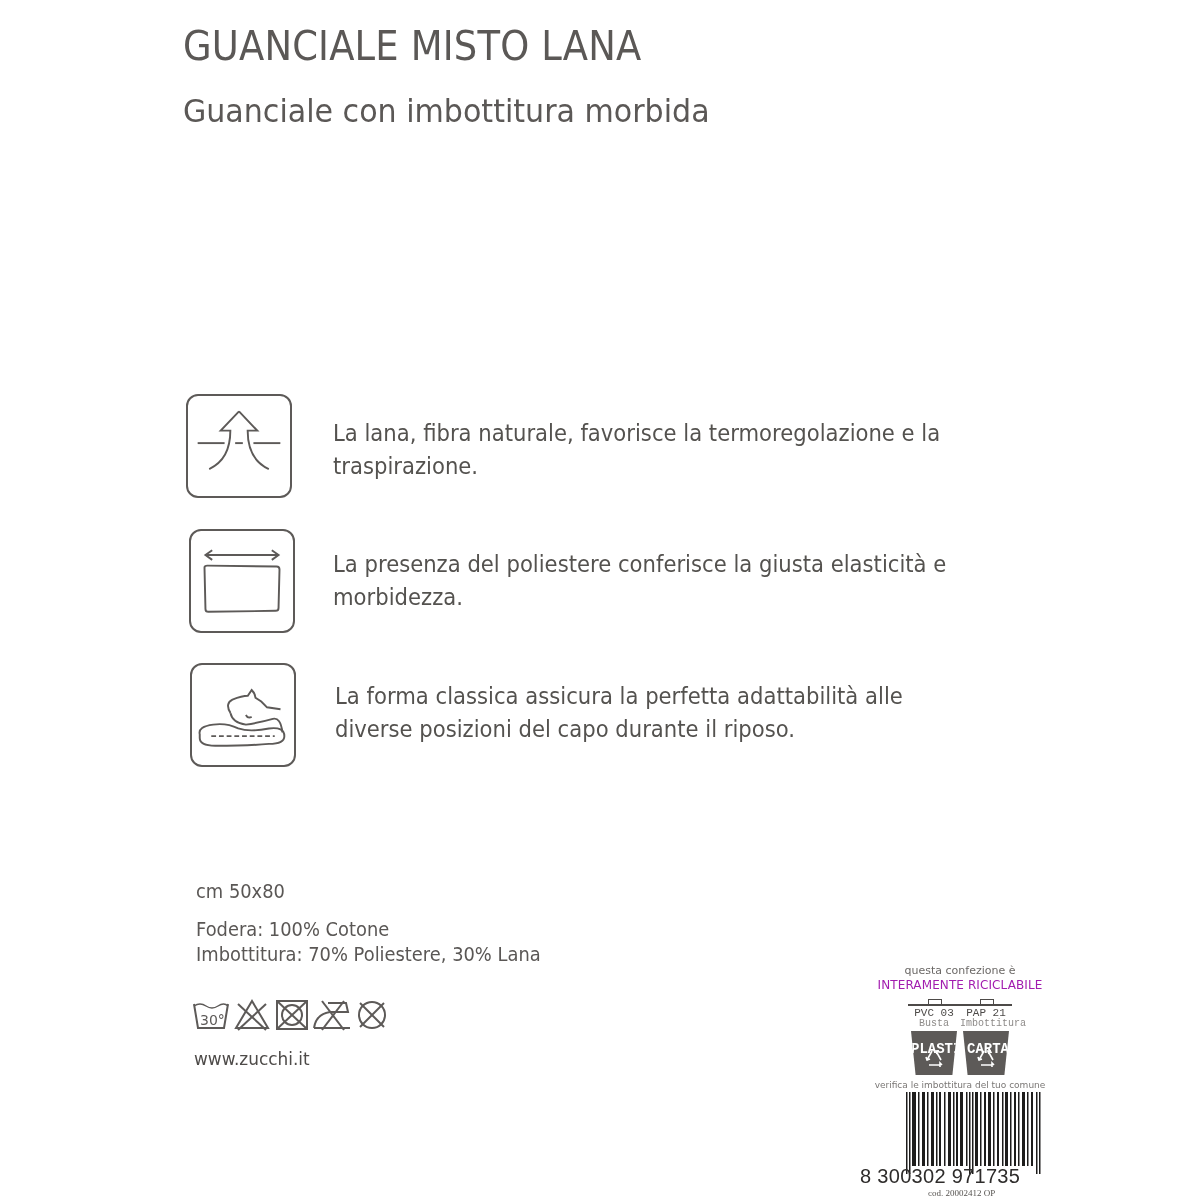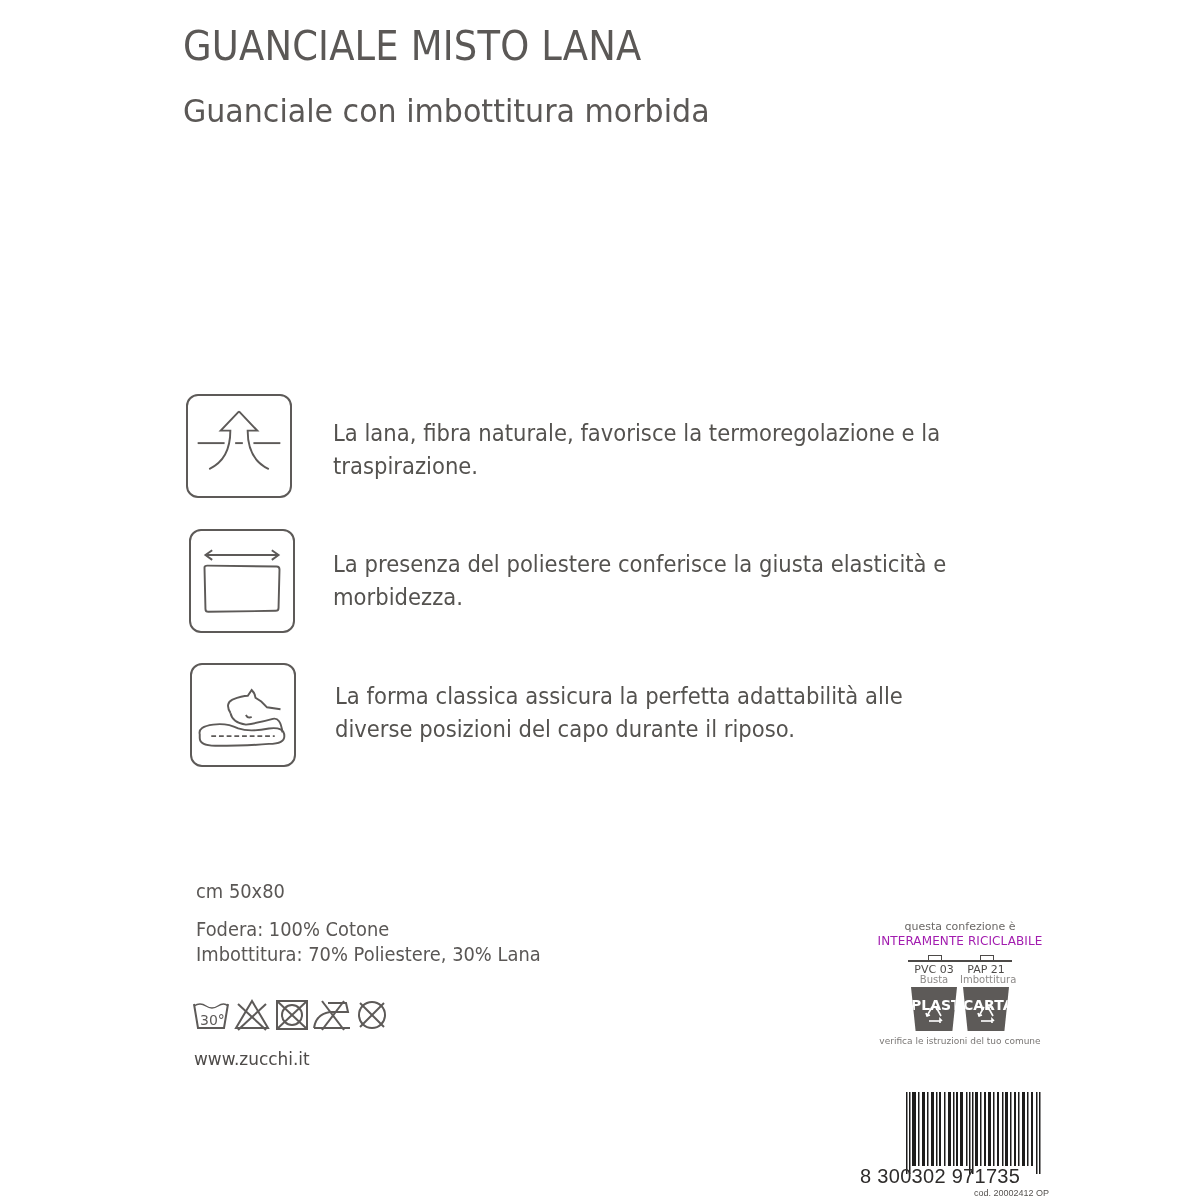--- a/index.html
+++ b/index.html
@@ -14,38 +14,38 @@
   .feature-icon svg { position: absolute; left: 0; top: 0; width: 100%; height: 100%; }
   .feature-text { font-size: 23px; line-height: 33px; color: #54524f; white-space: nowrap; transform: scaleX(0.92); transform-origin: left top; }
 
   .spec { left: 196px; font-size: 19px; color: #5a5755; white-space: nowrap; transform: scaleX(0.94); transform-origin: left top; }
 
   .care-row { left: 192px; top: 998px; display: flex; gap: 0; }
   .care-row svg { width: 40px; height: 34px; }
 
   .url { left: 194px; top: 1048px; font-size: 18px; color: #4e4b49; transform: scaleX(0.94); transform-origin: left top; }
 
-  .recycle { left: 868px; top: 920px; width: 184px; text-align: center; }
+  .recycle { left: 868px; top: 964px; width: 184px; text-align: center; }
   .recycle .r1 { font-size: 11px; color: #6b6866; }
   .recycle .r2 { font-size: 12px; color: #a21caf; letter-spacing: 0.1px; margin-top: 1px; }
-  .bins { display: flex; justify-content: center; margin-top: 6px; }
+  .bins { display: flex; justify-content: center; margin-top: 6px; font-family: Liberation Mono, monospace; }
   .bin { width: 52px; text-align: center; }
   .bin-lid { height: 8px; position: relative; }
   .bin-lid::before { content: ""; position: absolute; left: 0; right: 0; bottom: 0; height: 2px; background: #4d4a48; }
   .bin-lid::after { content: ""; position: absolute; left: 20px; width: 12px; height: 5px; top: 1px; border: 1.5px solid #4d4a48; border-bottom: none; }
   .bin-code { font-size: 11px; color: #4d4a48; line-height: 11px; margin-top: 2px; }
   .bin-sub { font-size: 10px; color: #8d8a88; line-height: 10px; }
   .bin-body { margin: 2px auto 0; width: 46px; height: 44px; background: #5d5a58; clip-path: polygon(0 0, 100% 0, 90% 100%, 10% 100%); position: relative; }
   .bin-label { color: #fff; font-size: 14px; font-weight: bold; padding-top: 10px; text-align: right; }
   .bin-body svg { position: absolute; left: 12px; top: 17px; width: 22px; height: 22px; }
   .recycle .r3 { font-size: 9px; color: #7a7775; margin-top: 5px; }
 
   .barcode { left: 904px; top: 1092px; width: 140px; height: 82px; }
   .barcode-num { left: 860px; top: 1165px; font-size: 20px; color: #2e2c2b; letter-spacing: 0.3px; font-family: "Liberation Sans", sans-serif; }
-  .barcode-cod { left: 928px; top: 1188px; font-size: 9px; color: #55524f; font-family: Liberation Sans, sans-serif; margin-left: 46px; }
+  .barcode-cod { left: 928px; top: 1188px; font-size: 9px; color: #55524f; font-family: Liberation Serif, serif; }
 </style>
 </head>
 <body>
 
 <div class="abs title">GUANCIALE MISTO LANA</div>
 <div class="abs subtitle">Guanciale con imbottitura morbida</div>
 
 <div class="abs feature-icon" style="left:186px; top:394px;">
   <svg viewBox="0 0 106 104" fill="none" stroke="#5d5a58" stroke-width="2">
     <path d="M53 16 L34 36 L44 36 Q44 66 22 76"></path>
@@ -153,21 +153,21 @@
           <path d="M9 3 L4 12"></path>
             <polyline points="3,9 4,12 7,11"></polyline>
           <path d="M13 3 L18 12"></path>
             <polyline points="16,3 13,3 14,6"></polyline>
           <path d="M17 17 L6 17"></path>
             <polyline points="19,17 17,15 17,19"></polyline>
         </svg>
       </div>
     </div>
   </div>
-  <div class="r3">verifica le istruzioni del tuo comune</div>
+  <div class="r3">verifica le imbottitura del tuo comune</div>
 </div>
 
 <svg class="abs barcode" viewBox="0 0 140 82" preserveAspectRatio="none">
   <g fill="#1e1d1c">
     <rect x="2" y="0" width="1.5" height="82"></rect>
       <rect x="5" y="0" width="1.5" height="82"></rect>
     <rect x="8" y="0" width="4" height="74"></rect>
       <rect x="14" y="0" width="1.5" height="74"></rect>
     <rect x="18" y="0" width="3" height="74"></rect>
       <rect x="23" y="0" width="1.5" height="74"></rect>

